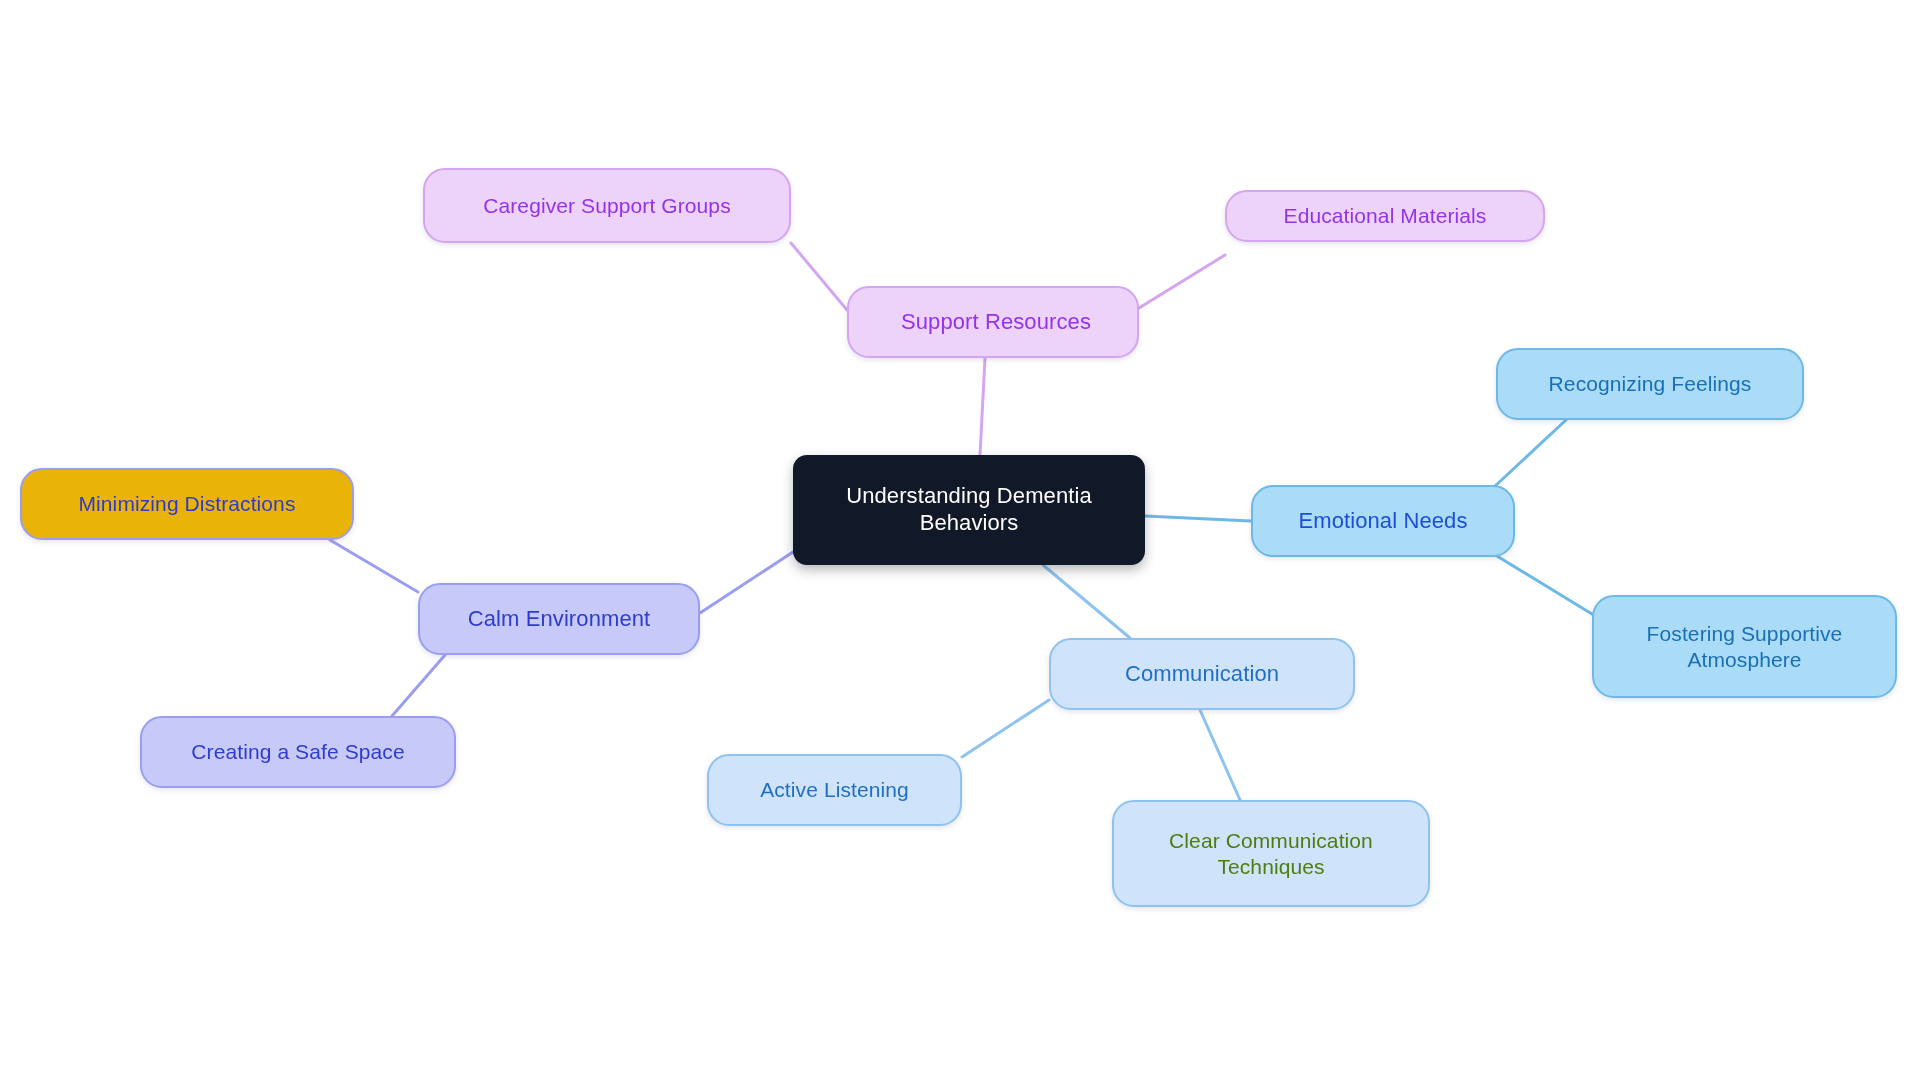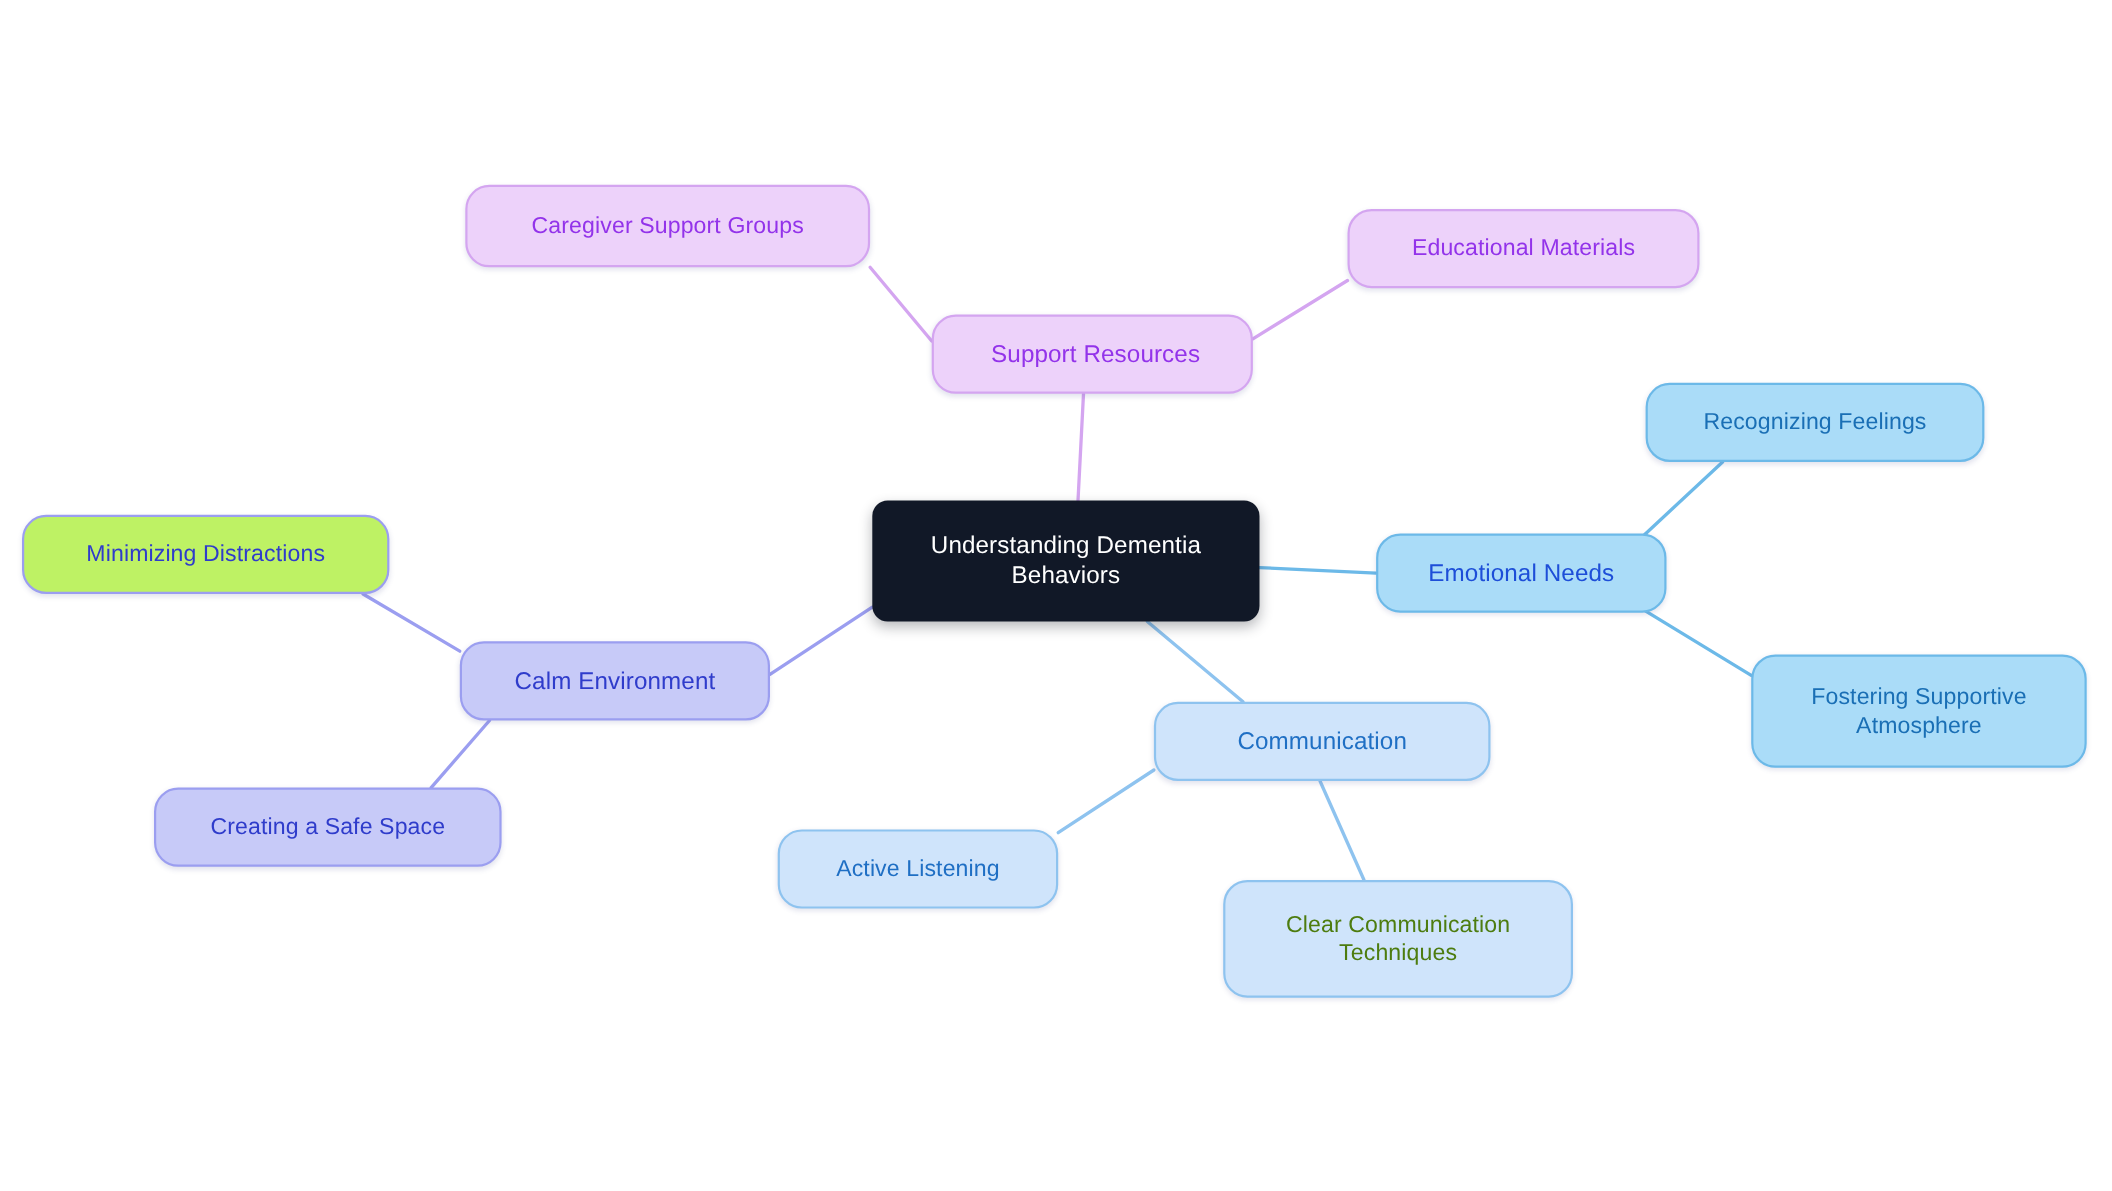--- a/index.html
+++ b/index.html
@@ -68,27 +68,27 @@
       <line x1="793" y1="552" x2="700" y2="613" stroke="#9b9ef0" stroke-width="3" stroke-linecap="round"></line>
       <line x1="418" y1="592" x2="330" y2="540" stroke="#9b9ef0" stroke-width="3" stroke-linecap="round"></line>
       <line x1="445" y1="655" x2="392" y2="716" stroke="#9b9ef0" stroke-width="3" stroke-linecap="round"></line>
     </svg>
 
   <div id="node-layer">
       <div class="node root" style="left: 793px; top: 455px; width: 352px; height: 110px; background: rgb(17, 24, 39); border-color: rgb(17, 24, 39); color: rgb(255, 255, 255); font-size: 22px;"><span>Understanding Dementia
 Behaviors</span></div>
       <div class="node branch" style="left: 847px; top: 286px; width: 292px; height: 72px; background: rgb(237, 210, 250); border-color: rgb(212, 165, 240); color: rgb(147, 51, 234); font-size: 22px; padding-left: 20px;"><span>Support Resources</span></div>
       <div class="node leaf" style="left: 423px; top: 168px; width: 368px; height: 75px; background: rgb(237, 210, 250); border-color: rgb(212, 165, 240); color: rgb(147, 51, 234); font-size: 21px;"><span>Caregiver Support Groups</span></div>
-      <div class="node leaf" style="left: 1225px; top: 190px; width: 320px; height: 72px; background: rgb(237, 210, 250); border-color: rgb(212, 165, 240); color: rgb(147, 51, 234); font-size: 21px;"><span>Educational Materials</span></div>
+      <div class="node leaf" style="left: 1225px; top: 190px; width: 320px; height: 52px; background: rgb(237, 210, 250); border-color: rgb(212, 165, 240); color: rgb(147, 51, 234); font-size: 21px;"><span>Educational Materials</span></div>
       <div class="node branch" style="left: 1251px; top: 485px; width: 264px; height: 72px; background: rgb(170, 220, 248); border-color: rgb(108, 185, 232); color: #1d4ed8; font-size: 22px;"><span>Emotional Needs</span></div>
       <div class="node leaf" style="left: 1496px; top: 348px; width: 308px; height: 72px; background: rgb(170, 220, 248); border-color: rgb(108, 185, 232); color: rgb(26, 111, 181); font-size: 21px;"><span>Recognizing Feelings</span></div>
       <div class="node leaf" style="left: 1592px; top: 595px; width: 305px; height: 103px; background: rgb(170, 220, 248); border-color: rgb(108, 185, 232); color: rgb(26, 111, 181); font-size: 21px;"><span>Fostering Supportive
 Atmosphere</span></div>
       <div class="node branch" style="left: 1049px; top: 638px; width: 306px; height: 72px; background: rgb(207, 228, 251); border-color: rgb(142, 195, 239); color: rgb(31, 111, 196); font-size: 22px;"><span>Communication</span></div>
       <div class="node leaf" style="left: 707px; top: 754px; width: 255px; height: 72px; background: rgb(207, 228, 251); border-color: rgb(142, 195, 239); color: rgb(31, 111, 196); font-size: 21px;"><span>Active Listening</span></div>
       <div class="node leaf" style="left: 1112px; top: 800px; width: 318px; height: 107px; background: rgb(207, 228, 251); border-color: rgb(142, 195, 239); color: #4d7c0f; font-size: 21px;"><span>Clear Communication
 Techniques</span></div>
       <div class="node branch" style="left: 418px; top: 583px; width: 282px; height: 72px; background: rgb(199, 202, 248); border-color: rgb(155, 158, 240); color: rgb(47, 60, 203); font-size: 22px;"><span>Calm Environment</span></div>
-      <div class="node leaf" style="left: 20px; top: 468px; width: 334px; height: 72px; background: #bef264; border-color: rgb(155, 158, 240); color: rgb(47, 60, 203); font-size: 21px; text-align: right;"><span>Minimizing Distractions</span></div>
+      <div class="node leaf" style="left: 20px; top: 468px; width: 334px; height: 72px; background: #eab308; border-color: rgb(155, 158, 240); color: rgb(47, 60, 203); font-size: 21px; text-align: right;"><span>Minimizing Distractions</span></div>
       <div class="node leaf" style="left: 140px; top: 716px; width: 316px; height: 72px; background: rgb(199, 202, 248); border-color: rgb(155, 158, 240); color: rgb(47, 60, 203); font-size: 21px;"><span>Creating a Safe Space</span></div>
     </div>
 
 </div>
 
 </body></html>

